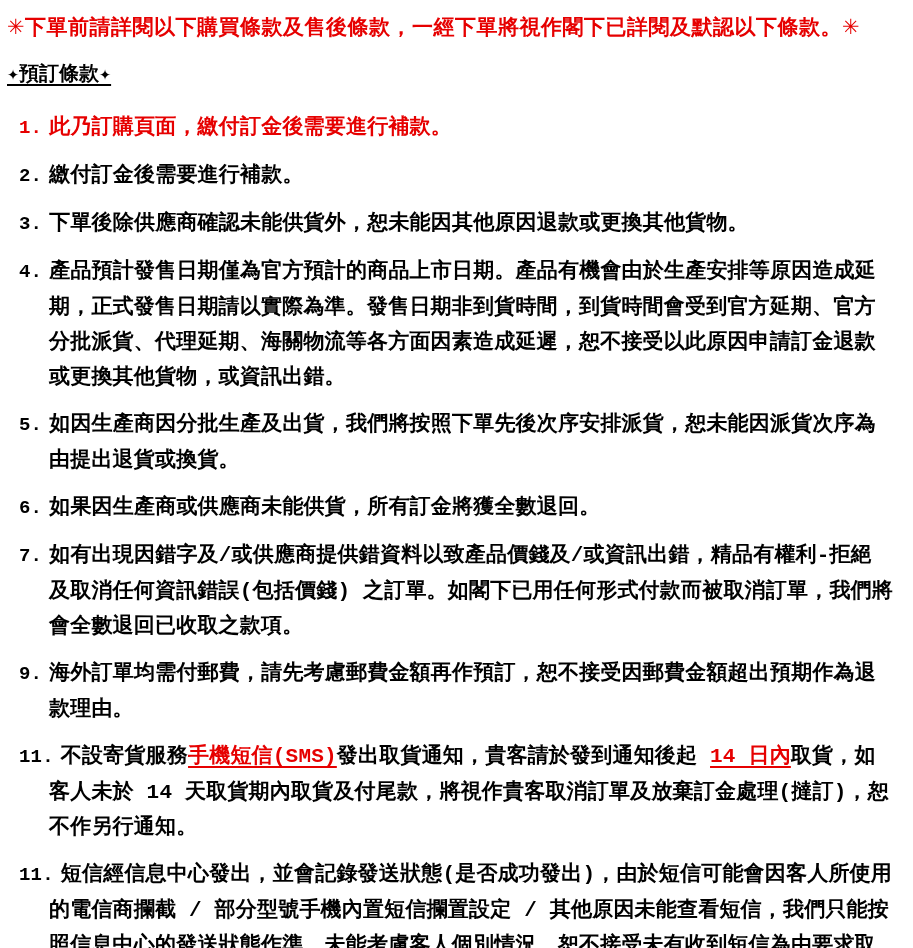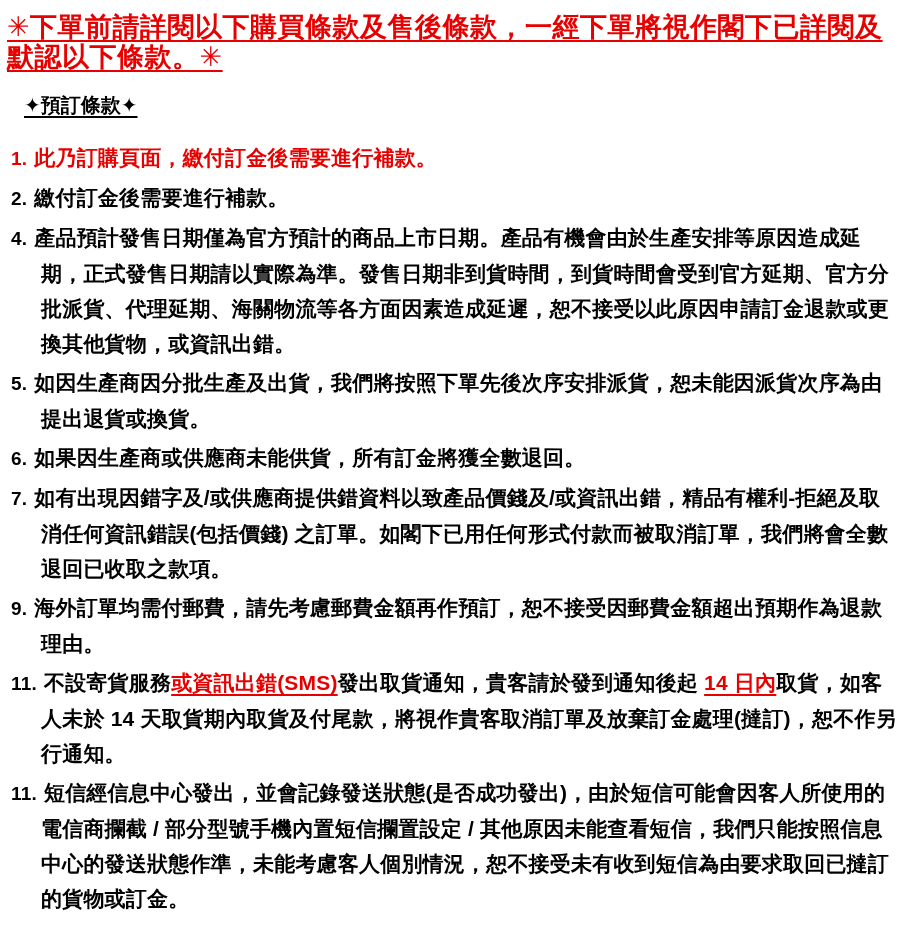--- a/index.html
+++ b/index.html
@@ -17,44 +17,45 @@
     -webkit-font-smoothing:antialiased;
   }
   .page{
     width:913px;
     min-height:948px;
     padding:12px 8px 14px 7px;
     background:#ffffff;
   }
   .warning-header{
     color:var(--red);
-    font-size:27px;
+    font-size:21px;
     line-height:30px;
-    text-decoration:underline;
     text-underline-offset:4px;
     margin:0 0 20px 0;
     letter-spacing:0.5px;
   }
   .section-heading{
     font-size:20px;
     line-height:26px;
-    margin:0 0 22px 17px;
+    margin:0 0 22px 0;
     text-decoration:underline;
     text-underline-offset:4px;
     font-weight:700;
+    font-family:Liberation Mono, monospace;
   }
   .terms-list{
     font-size:21px;
     line-height:35px;
     letter-spacing:0.2px;
   }
   .term-item{
     padding-left:30px;
     text-indent:-30px;
-    margin:4px;
+    margin:12px;
+    font-family:Liberation Mono, monospace;
   }
   .term-num{
     display:inline;
     margin-right:7px;
     font-size:19px;
   }
   .run-normal{color:var(--ink);}
   .run-red{color:var(--red);}
   .run-red-underline{
     color:var(--red);
@@ -71,22 +72,23 @@
     <span>✳下單前請詳閱以下購買條款及售後條款，一經下單將視作閣下已詳閱及默認以下條款。✳</span>
   </div>
 
   <h2 class="section-heading">
     <span>✦預訂條款✦</span>
   </h2>
 
   <div class="terms-list" id="terms-list">
       <div class="term-item"><span class="term-num run-red">1.</span><span class="run-red">此乃訂購頁面，繳付訂金後需要進行補款。</span></div>
       <div class="term-item"><span class="term-num">2.</span><span class="run-normal">繳付訂金後需要進行補款。</span></div>
+      <div class="term-item"><span class="term-num">3.</span><span class="run-normal">下單後除供應商確認未能供貨外，恕未能因其他原因退款或更換其他貨物。</span></div>
       <div class="term-item"><span class="term-num">4.</span><span class="run-normal">產品預計發售日期僅為官方預計的商品上市日期。產品有機會由於生產安排等原因造成延期，正式發售日期請以實際為準。發售日期非到貨時間，到貨時間會受到官方延期、官方分批派貨、代理延期、海關物流等各方面因素造成延遲，恕不接受以此原因申請訂金退款或更換其他貨物，或資訊出錯。</span></div>
       <div class="term-item"><span class="term-num">5.</span><span class="run-normal">如因生產商因分批生產及出貨，我們將按照下單先後次序安排派貨，恕未能因派貨次序為由提出退貨或換貨。</span></div>
       <div class="term-item"><span class="term-num">6.</span><span class="run-normal">如果因生產商或供應商未能供貨，所有訂金將獲全數退回。</span></div>
       <div class="term-item"><span class="term-num">7.</span><span class="run-normal">如有出現因錯字及/或供應商提供錯資料以致產品價錢及/或資訊出錯，精品有權利-拒絕及取消任何資訊錯誤(包括價錢) 之訂單。如閣下已用任何形式付款而被取消訂單，我們將會全數退回已收取之款項。</span></div>
       <div class="term-item"><span class="term-num">9.</span><span class="run-normal">海外訂單均需付郵費，請先考慮郵費金額再作預訂，恕不接受因郵費金額超出預期作為退款理由。</span></div>
-      <div class="term-item"><span class="term-num">11.</span><span class="run-normal">不設寄貨服務</span><span class="run-red-underline">或資訊出錯(SMS)</span><span class="run-normal">發出取貨通知，貴客請於發到通知後起 </span><span class="run-red-underline">14 日內</span><span class="run-normal">取貨，如客人未於 14 天取貨期內取貨及付尾款，將視作貴客取消訂單及放棄訂金處理(撻訂)，恕不作另行通知。</span></div>
+      <div class="term-item"><span class="term-num">11.</span><span class="run-normal">不設寄貨服務</span><span class="run-red-underline">手機短信(SMS)</span><span class="run-normal">發出取貨通知，貴客請於發到通知後起 </span><span class="run-red-underline">14 日內</span><span class="run-normal">取貨，如客人未於 14 天取貨期內取貨及付尾款，將視作貴客取消訂單及放棄訂金處理(撻訂)，恕不作另行通知。</span></div>
       <div class="term-item"><span class="term-num">11.</span><span class="run-normal">短信經信息中心發出，並會記錄發送狀態(是否成功發出)，由於短信可能會因客人所使用的電信商攔截 / 部分型號手機內置短信攔置設定 / 其他原因未能查看短信，我們只能按照信息中心的發送狀態作準，未能考慮客人個別情況，恕不接受未有收到短信為由要求取回已撻訂的貨物或訂金。</span></div>
     </div>
 
 </div>
 
 </body></html>

